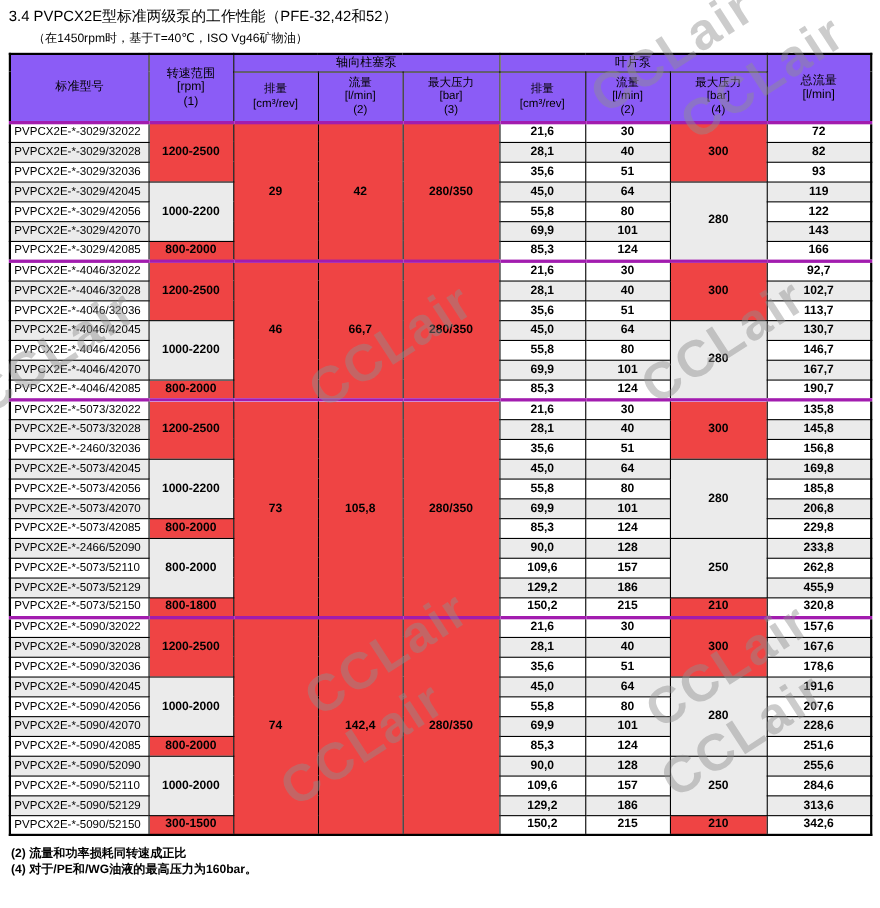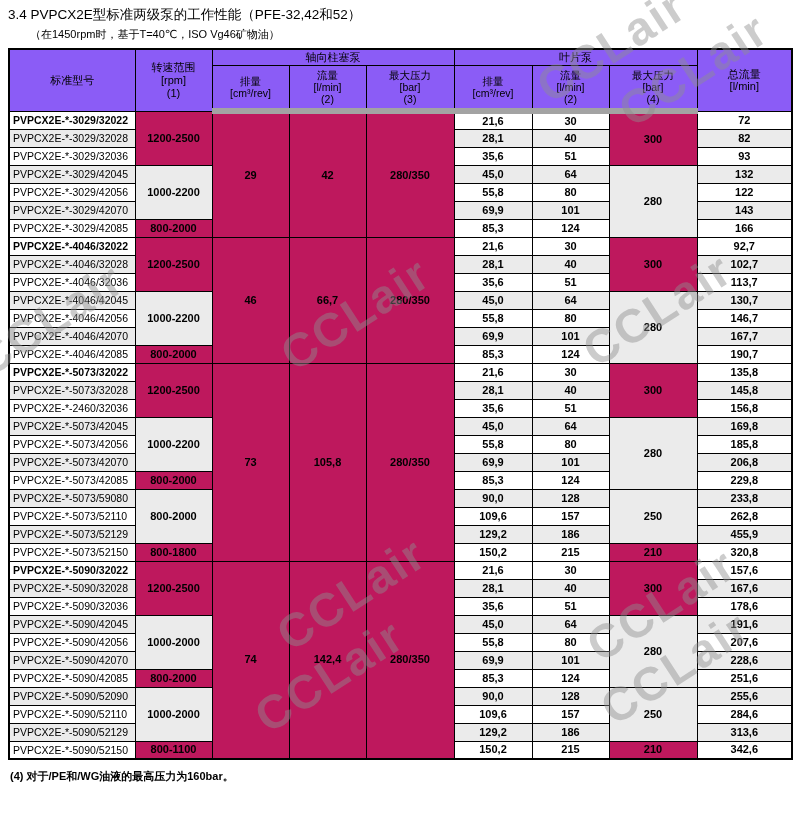--- a/index.html
+++ b/index.html
@@ -22,23 +22,23 @@
   }
   .spec thead th { background:#8b5cf6; font-weight:normal; }
   .spec thead tr.group-row th { height:16px; }
   .spec thead tr.sub-row th { height:46px; font-size:10.5px; }
   .spec td { height:18px; font-weight:bold; }
   .spec td.model {
     text-align:left; padding-left:3px; font-weight:normal;
     font-size:10.5px; white-space:nowrap;
   }
   .spec tr.alt td { background:#ebebeb; }
-  .spec td.span-cell { background:#be185d; }
-  .spec tbody tr.group-start td { border-top:1px solid #a21caf;font-weight:bold; }
-  .spec thead tr.sub-row th { border-bottom:6px solid #a3a3a3; }
+  .spec td.span-cell { background:#ef4444; }
+  .spec tbody tr.group-start td { border-top:3px solid #a21caf; }
+  .spec thead tr.sub-row th { border-bottom:1px solid #a3a3a3; }
 
   .footnotes { margin:9px 0 0 2px; font-size:11px; font-weight:bold; line-height:1.32; }
 
   .wm-layer { position:absolute; left:0; top:0; width:800px; height:825px;
     pointer-events:none; z-index:2; }
   .watermark {
     position:absolute; font-size:47px; font-weight:bold; letter-spacing:2px;
     color:#8f8f8f; opacity:0.45; transform:rotate(-33deg); white-space:nowrap;
     font-family:"Liberation Sans",sans-serif;
   }
@@ -111,21 +111,21 @@
           <td>35,6</td>
           <td>51</td>
           <td>93</td>
         </tr>
         <tr class="alt">
           <td class="model">PVPCX2E-*-3029/42045</td>
           <td rowspan="3" class="span-cell">1000-2200</td>
           <td>45,0</td>
           <td>64</td>
           <td rowspan="4" class="span-cell">280</td>
-          <td>132</td>
+          <td>119</td>
         </tr>
         <tr>
           <td class="model">PVPCX2E-*-3029/42056</td>
           <td>55,8</td>
           <td>80</td>
           <td>122</td>
         </tr>
         <tr class="alt">
           <td class="model">PVPCX2E-*-3029/42070</td>
           <td>69,9</td>
@@ -233,21 +233,21 @@
           <td>206,8</td>
         </tr>
         <tr>
           <td class="model">PVPCX2E-*-5073/42085</td>
           <td rowspan="1" class="span-cell">800-2000</td>
           <td>85,3</td>
           <td>124</td>
           <td>229,8</td>
         </tr>
         <tr class="alt">
-          <td class="model">PVPCX2E-*-5073/59080</td>
+          <td class="model">PVPCX2E-*-2466/52090</td>
           <td rowspan="3" class="span-cell">800-2000</td>
           <td>90,0</td>
           <td>128</td>
           <td rowspan="3" class="span-cell">250</td>
           <td>233,8</td>
         </tr>
         <tr>
           <td class="model">PVPCX2E-*-5073/52110</td>
           <td>109,6</td>
           <td>157</td>
@@ -332,30 +332,31 @@
           <td>284,6</td>
         </tr>
         <tr class="alt">
           <td class="model">PVPCX2E-*-5090/52129</td>
           <td>129,2</td>
           <td>186</td>
           <td>313,6</td>
         </tr>
         <tr>
           <td class="model">PVPCX2E-*-5090/52150</td>
-          <td rowspan="1" class="span-cell">800-1100</td>
+          <td rowspan="1" class="span-cell">300-1500</td>
           <td>150,2</td>
           <td>215</td>
           <td rowspan="1" class="span-cell">210</td>
           <td>342,6</td>
         </tr>
       </tbody>
   </table>
 
   <div class="footnotes">
+    <div>(2) 流量和功率损耗同转速成正比</div>
     <div>(4) 对于/PE和/WG油液的最高压力为160bar。</div>
   </div>
 </div>
 
 <div class="wm-layer">
   <span class="watermark">CCLair</span>
   <span class="watermark">CCLair</span>
   <span class="watermark">CCLair</span>
   <span class="watermark">CCLair</span>
   <span class="watermark">CCLair</span>

